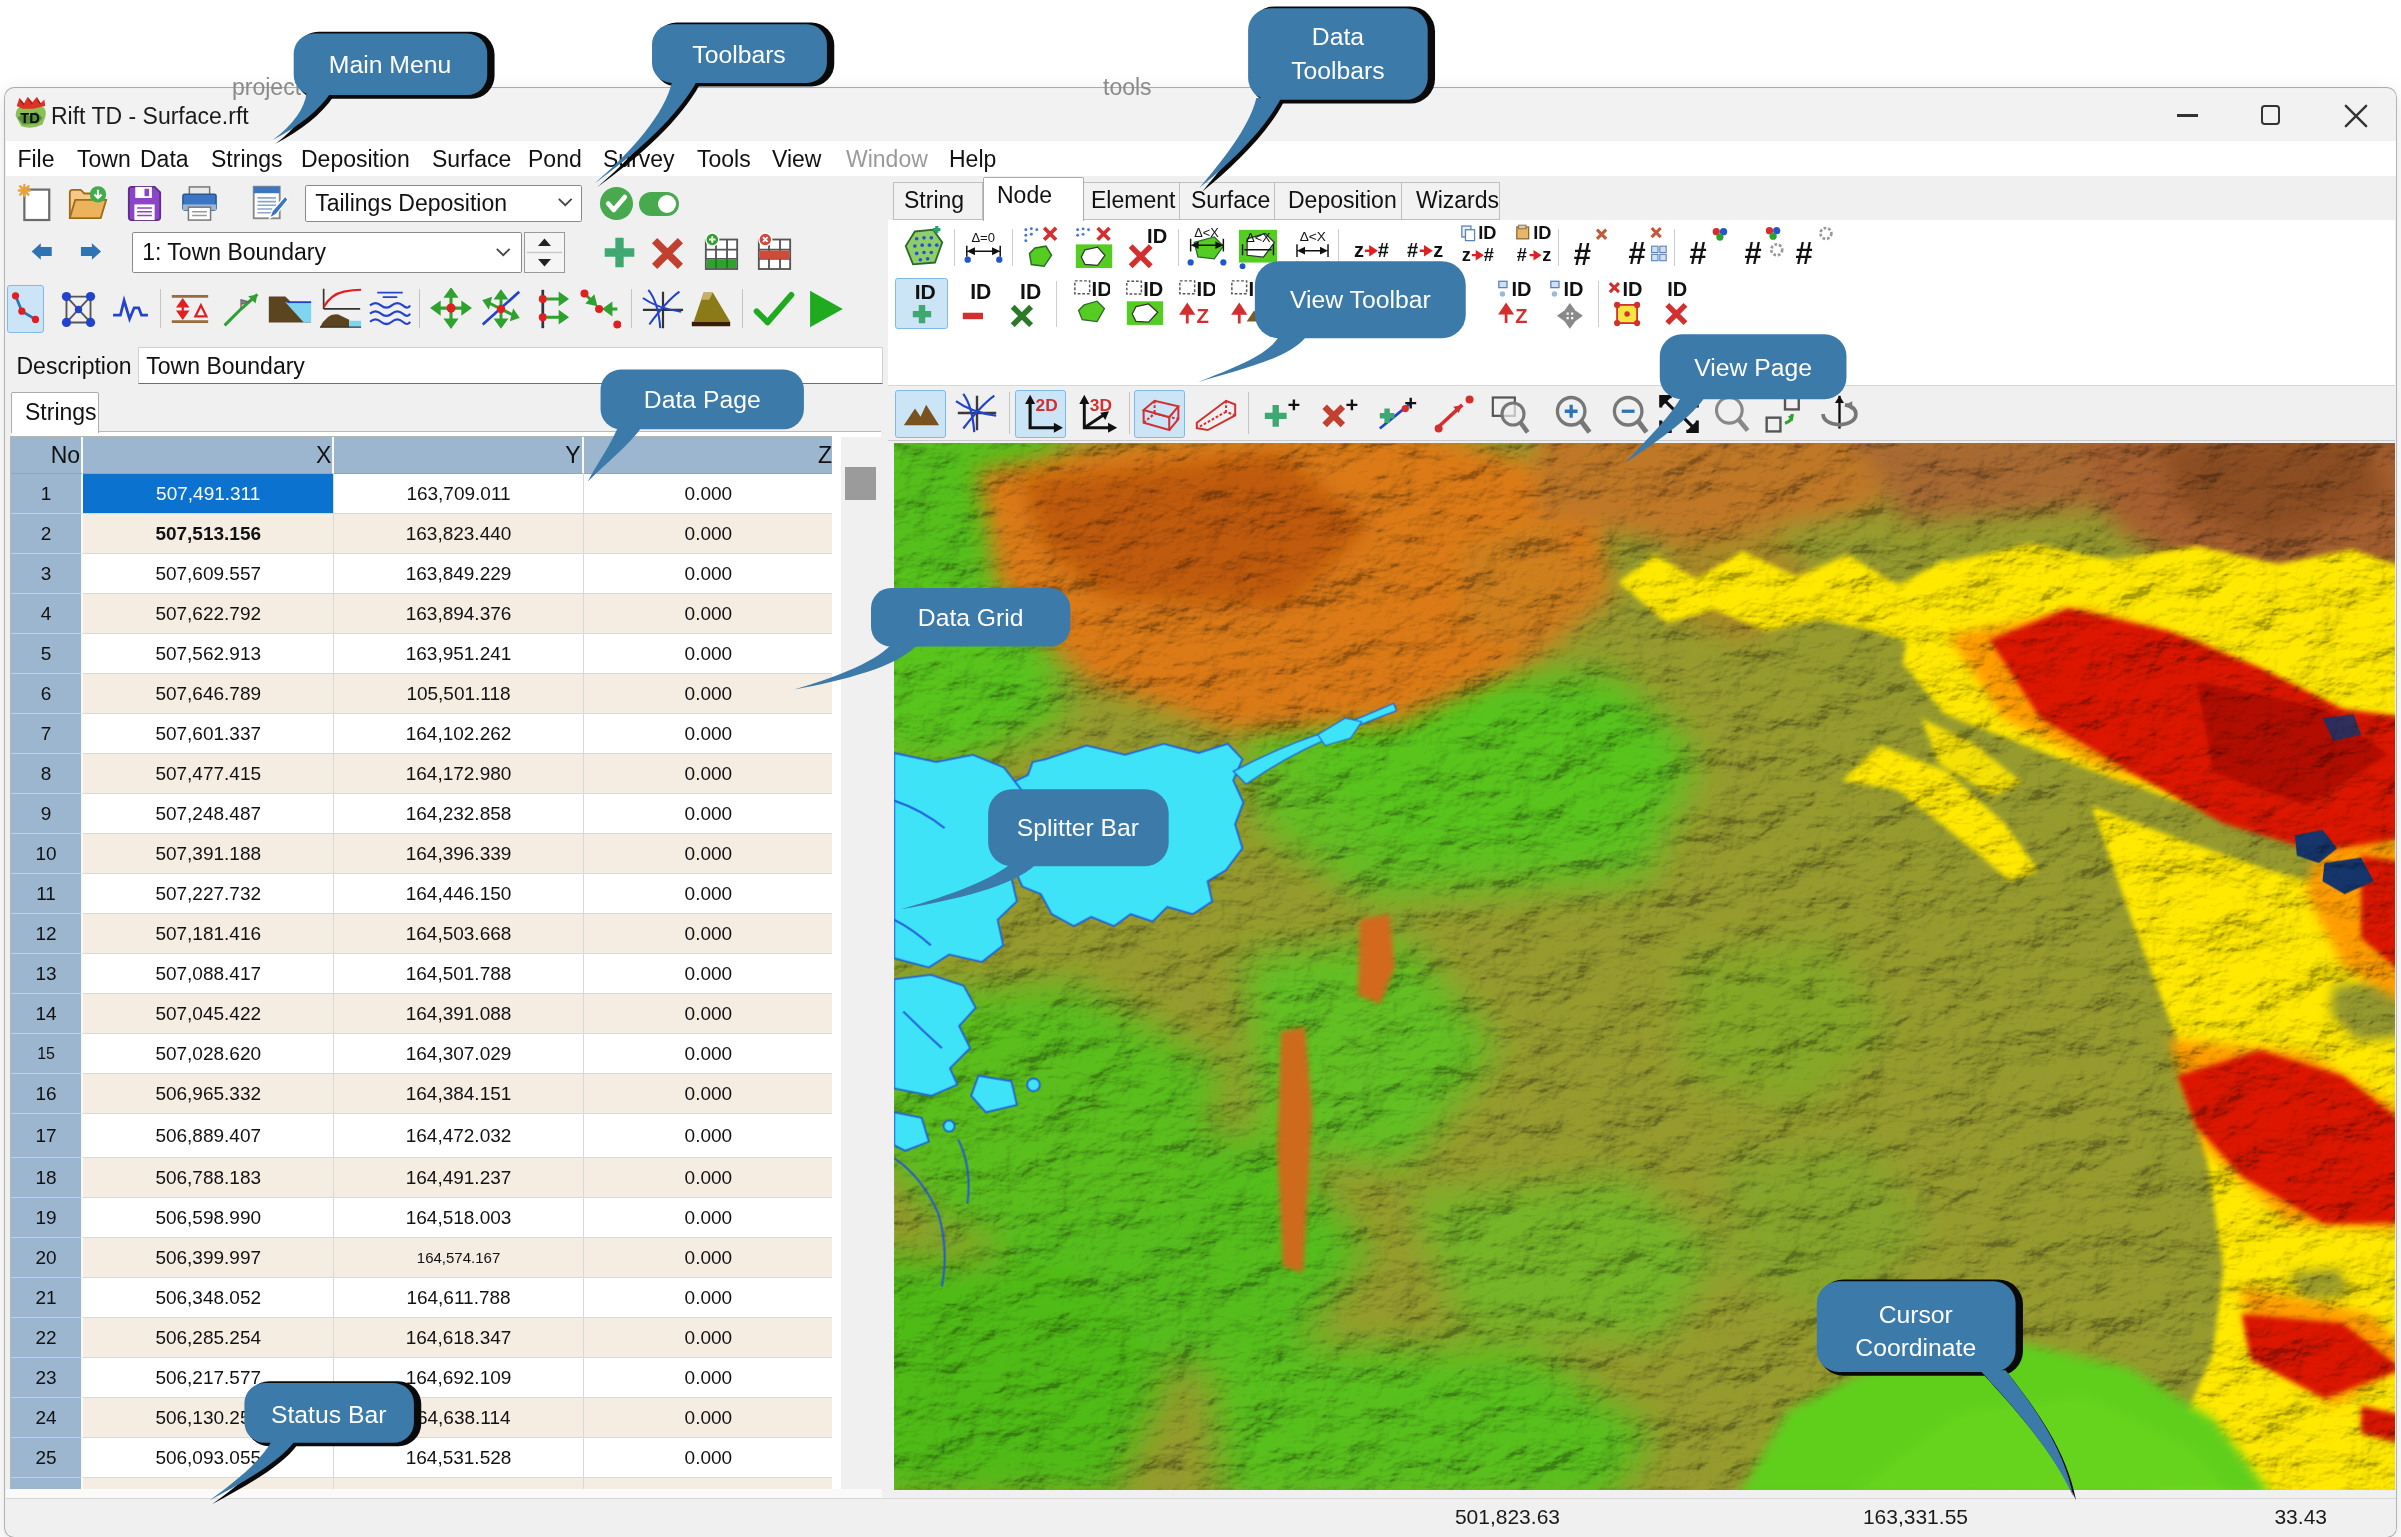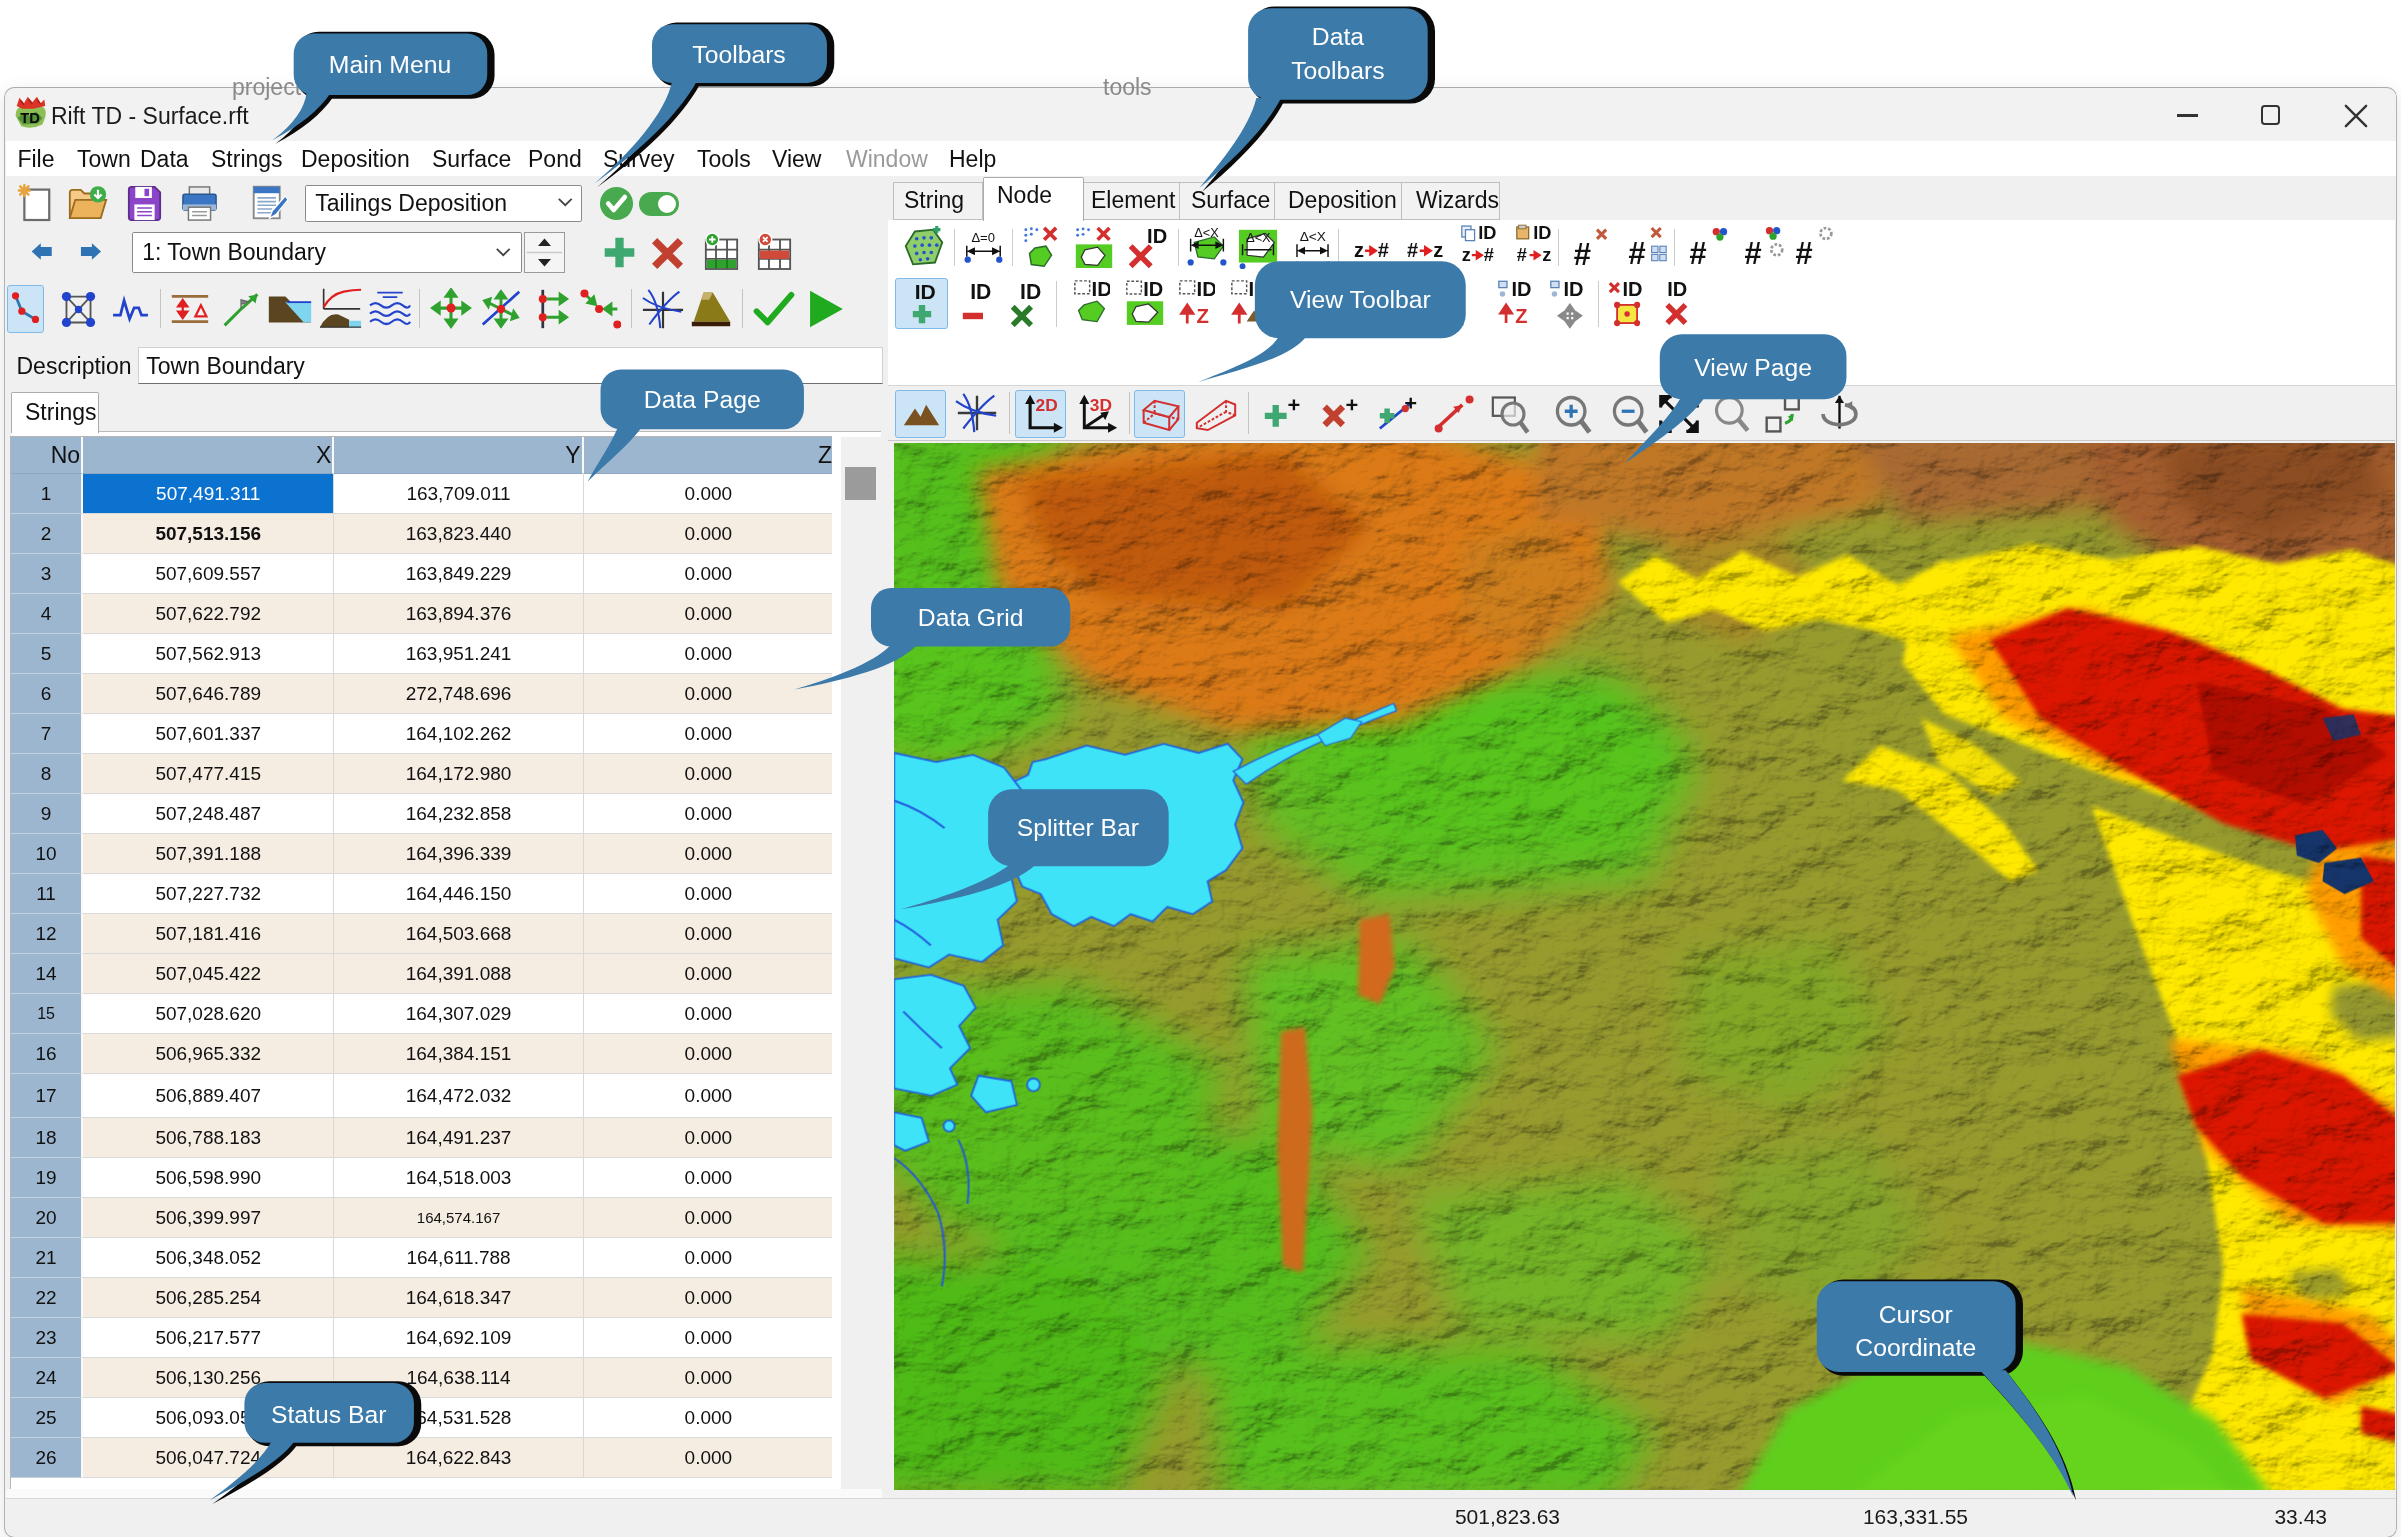--- a/index.html
+++ b/index.html
@@ -304,21 +304,21 @@
           </tr>
 <tr style="height:40px;">
             <td style="background:#9cb6cf;border-right:2.8px solid #fafafa;border-bottom:0.9px solid #c3d0de;text-align:center;font-size:19px;color:#111;">5</td>
             <td style="background:#ffffff;border-right:0.9px solid #d9d9d9;border-bottom:0.9px solid #d9d9d9;text-align:center;font-size:19px;color:#111;">507,562.913</td>
             <td style="background:#ffffff;border-right:0.9px solid #d9d9d9;border-bottom:0.9px solid #d9d9d9;text-align:center;font-size:19px;color:#111;">163,951.241</td>
             <td style="background:#ffffff;border-bottom:0.9px solid #d9d9d9;text-align:center;font-size:19px;color:#111;">0.000</td>
           </tr>
 <tr style="height:40px;">
             <td style="background:#9cb6cf;border-right:2.8px solid #fafafa;border-bottom:0.9px solid #c3d0de;text-align:center;font-size:19px;color:#111;">6</td>
             <td style="background:#f5ece2;border-right:0.9px solid #d9d9d9;border-bottom:0.9px solid #d9d9d9;text-align:center;font-size:19px;color:#111;">507,646.789</td>
-            <td style="background:#f5ece2;border-right:0.9px solid #d9d9d9;border-bottom:0.9px solid #d9d9d9;text-align:center;font-size:19px;color:#111;">272,748.696</td>
+            <td style="background:#f5ece2;border-right:0.9px solid #d9d9d9;border-bottom:0.9px solid #d9d9d9;text-align:center;font-size:19px;color:#111;">105,501.118</td>
             <td style="background:#f5ece2;border-bottom:0.9px solid #d9d9d9;text-align:center;font-size:19px;color:#111;">0.000</td>
           </tr>
 <tr style="height:40px;">
             <td style="background:#9cb6cf;border-right:2.8px solid #fafafa;border-bottom:0.9px solid #c3d0de;text-align:center;font-size:19px;color:#111;">7</td>
             <td style="background:#ffffff;border-right:0.9px solid #d9d9d9;border-bottom:0.9px solid #d9d9d9;text-align:center;font-size:19px;color:#111;">507,601.337</td>
             <td style="background:#ffffff;border-right:0.9px solid #d9d9d9;border-bottom:0.9px solid #d9d9d9;text-align:center;font-size:19px;color:#111;">164,102.262</td>
             <td style="background:#ffffff;border-bottom:0.9px solid #d9d9d9;text-align:center;font-size:19px;color:#111;">0.000</td>
           </tr>
 <tr style="height:40px;">
             <td style="background:#9cb6cf;border-right:2.8px solid #fafafa;border-bottom:0.9px solid #c3d0de;text-align:center;font-size:19px;color:#111;">8</td>
@@ -342,20 +342,26 @@
             <td style="background:#9cb6cf;border-right:2.8px solid #fafafa;border-bottom:0.9px solid #c3d0de;text-align:center;font-size:19px;color:#111;">11</td>
             <td style="background:#ffffff;border-right:0.9px solid #d9d9d9;border-bottom:0.9px solid #d9d9d9;text-align:center;font-size:19px;color:#111;">507,227.732</td>
             <td style="background:#ffffff;border-right:0.9px solid #d9d9d9;border-bottom:0.9px solid #d9d9d9;text-align:center;font-size:19px;color:#111;">164,446.150</td>
             <td style="background:#ffffff;border-bottom:0.9px solid #d9d9d9;text-align:center;font-size:19px;color:#111;">0.000</td>
           </tr>
 <tr style="height:40px;">
             <td style="background:#9cb6cf;border-right:2.8px solid #fafafa;border-bottom:0.9px solid #c3d0de;text-align:center;font-size:19px;color:#111;">12</td>
             <td style="background:#f5ece2;border-right:0.9px solid #d9d9d9;border-bottom:0.9px solid #d9d9d9;text-align:center;font-size:19px;color:#111;">507,181.416</td>
             <td style="background:#f5ece2;border-right:0.9px solid #d9d9d9;border-bottom:0.9px solid #d9d9d9;text-align:center;font-size:19px;color:#111;">164,503.668</td>
             <td style="background:#f5ece2;border-bottom:0.9px solid #d9d9d9;text-align:center;font-size:19px;color:#111;">0.000</td>
+          </tr>
+<tr style="height:40px;">
+            <td style="background:#9cb6cf;border-right:2.8px solid #fafafa;border-bottom:0.9px solid #c3d0de;text-align:center;font-size:19px;color:#111;">13</td>
+            <td style="background:#ffffff;border-right:0.9px solid #d9d9d9;border-bottom:0.9px solid #d9d9d9;text-align:center;font-size:19px;color:#111;">507,088.417</td>
+            <td style="background:#ffffff;border-right:0.9px solid #d9d9d9;border-bottom:0.9px solid #d9d9d9;text-align:center;font-size:19px;color:#111;">164,501.788</td>
+            <td style="background:#ffffff;border-bottom:0.9px solid #d9d9d9;text-align:center;font-size:19px;color:#111;">0.000</td>
           </tr>
 <tr style="height:40px;">
             <td style="background:#9cb6cf;border-right:2.8px solid #fafafa;border-bottom:0.9px solid #c3d0de;text-align:center;font-size:19px;color:#111;">14</td>
             <td style="background:#f5ece2;border-right:0.9px solid #d9d9d9;border-bottom:0.9px solid #d9d9d9;text-align:center;font-size:19px;color:#111;">507,045.422</td>
             <td style="background:#f5ece2;border-right:0.9px solid #d9d9d9;border-bottom:0.9px solid #d9d9d9;text-align:center;font-size:19px;color:#111;">164,391.088</td>
             <td style="background:#f5ece2;border-bottom:0.9px solid #d9d9d9;text-align:center;font-size:19px;color:#111;">0.000</td>
           </tr>
 <tr style="height:40px;">
             <td style="background:#9cb6cf;border-right:2.8px solid #fafafa;border-bottom:0.9px solid #c3d0de;text-align:center;font-size:16px;color:#111;">15</td>
             <td style="background:#ffffff;border-right:0.9px solid #d9d9d9;border-bottom:0.9px solid #d9d9d9;text-align:center;font-size:19px;color:#111;">507,028.620</td>

